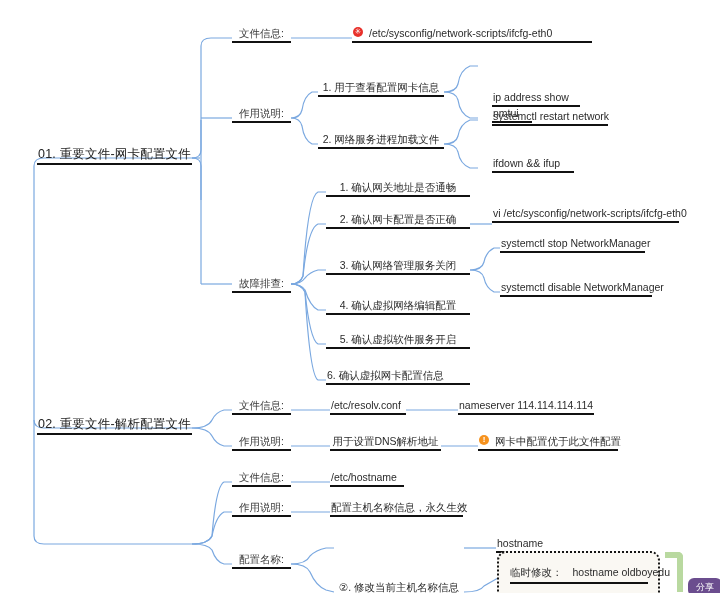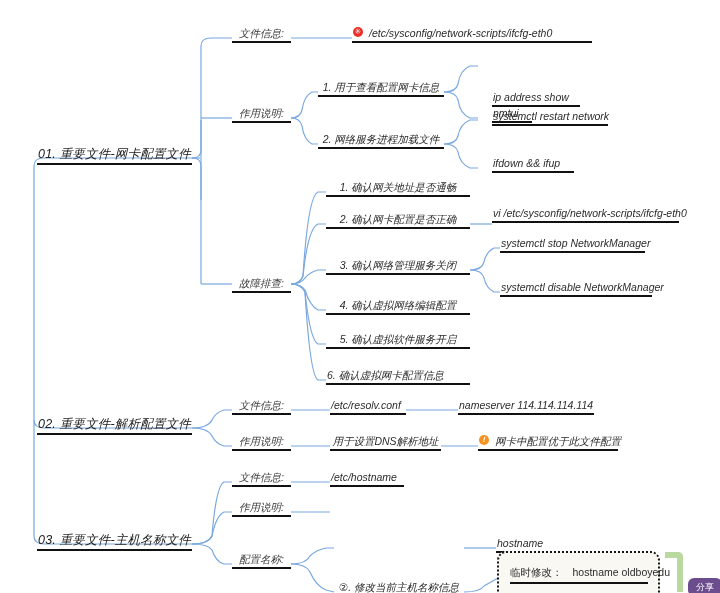--- a/index.html
+++ b/index.html
@@ -29,21 +29,20 @@
     pointer-events: none;
   }
   
   .node {
     position: absolute;
     white-space: nowrap;
     line-height: 1.15;
     border-bottom: 2.2px solid #111111;
     padding: 0 1px 2px 1px;
     box-sizing: border-box;
-    font-style: italic;
   }
   .node .txt { display: inline-block; vertical-align: middle; }
   .lvl1 {
     font-size: 12.5px;
     color: #222;
     letter-spacing: .2px;
     border-bottom-width: 2.6px;
   }
   .lvl2 {
     font-size: 10.5px;
@@ -298,33 +297,33 @@
   <div class="node lvl2" style="left:232px; top:434px; width:59px; text-align:center;">
     <span class="txt">作用说明:</span>
   </div>
   <div class="node lvl4" style="left:478px; top:434px; width:140px;">
     <span class="mini-icon icon-orange"></span><span class="txt">网卡中配置优于此文件配置</span>
   </div>
   <div class="node lvl3" style="left:330px; top:434px; width:111px; text-align:center;">
     <span class="txt">用于设置DNS解析地址</span>
   </div>
 
-  <div class="node lvl1" style="left:37px; top:532px; width:155px; text-align:center;">
-    <span class="txt">03. 重要文件-主机名称文件</span>
-  </div>
 
   <div class="node lvl2" style="left:232px; top:470px; width:59px; text-align:center;">
     <span class="txt">文件信息:</span>
   </div>
   <div class="node lvl3" style="left:330px; top:470px; width:74px;">
     <span class="txt en">/etc/hostname</span>
   </div>
 
   <div class="node lvl2" style="left:232px; top:500px; width:59px; text-align:center;">
     <span class="txt">作用说明:</span>
+  </div>
+  <div class="node lvl3" style="left:330px; top:500px; width:133px; text-align:center;">
+    <span class="txt">配置主机名称信息，永久生效</span>
   </div>
 
   <div class="node lvl2" style="left:232px; top:552px; width:59px; text-align:center;">
     <span class="txt">配置名称:</span>
   </div>
   <div class="node lvl4" style="left:496px; top:536px; width:57px;">
     <span class="txt en">hostname</span>
   </div>
   <div class="node lvl3" style="left:334px; top:580px; width:130px; text-align:center;">
     <span class="txt">②. 修改当前主机名称信息</span>

